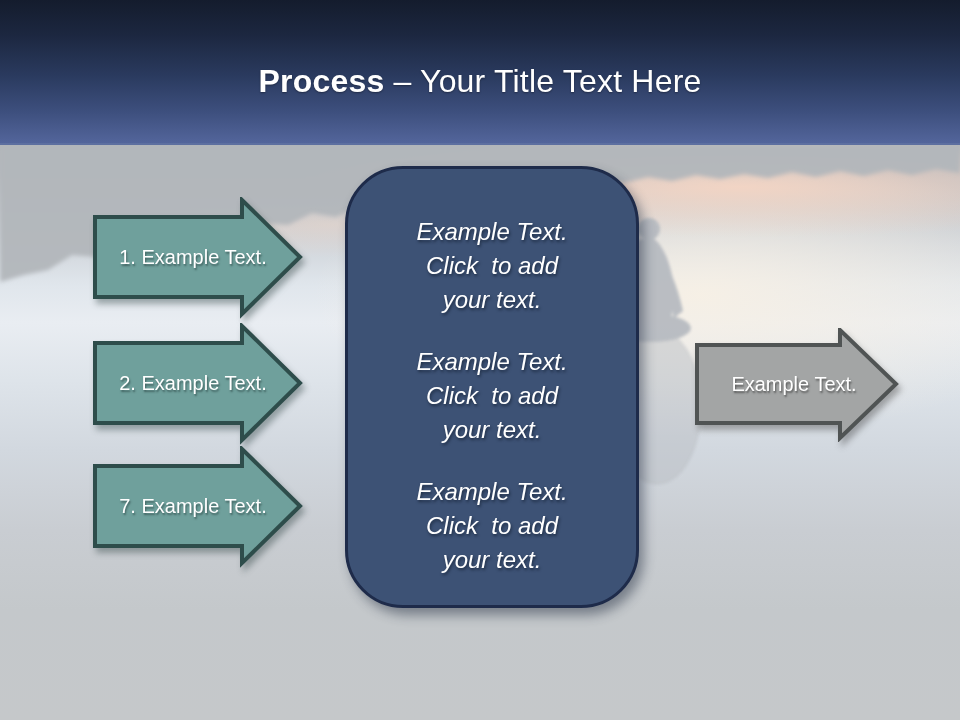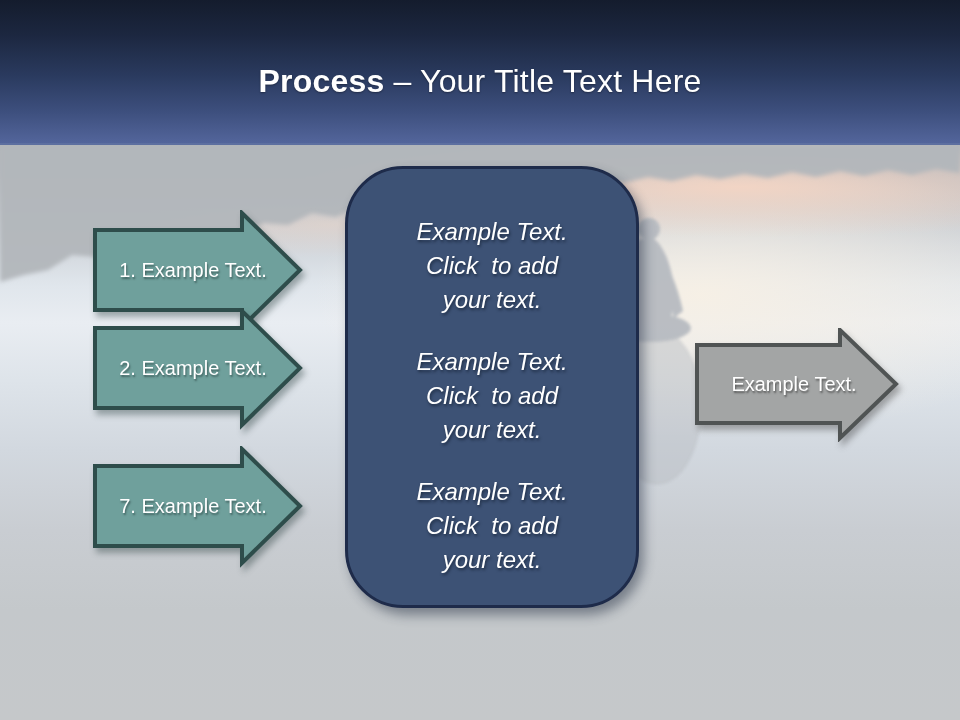--- a/index.html
+++ b/index.html
@@ -38,22 +38,22 @@
       radial-gradient(520px 190px at 700px 150px, rgba(247,240,229,.95), rgba(247,240,229,0) 75%),
       linear-gradient(180deg,
         #b3b6ba 0px, #b6b9be 30px, #e0e6ec 140px, #e9edf2 178px,
         #dee4ea 235px, #d2d8df 305px, #c9cdd2 385px, #c4c8cb 465px, #c5c8ca 575px);
   }
   .photo svg { position:absolute; left:0; top:0; pointer-events:none; }
 
   
   .step { position:absolute; left:93px; width:212px; height:122px;
           filter:drop-shadow(3px 5px 3px rgba(40,60,60,.40)); }
-  .step-1 { top:210px; }
-  .step-2 { top:308px; }
+  .step-1 { top:197px; }
+  .step-2 { top:323px; }
   .step-3 { top:446px; }
   .step svg { display:block; }
   .step-label {
     position:absolute; left:0; top:20px; width:200px; height:80px;
     display:flex; align-items:center; justify-content:center;
     color:var(--text,#fff); font-size:20px;
     text-shadow:1px 2px 2px rgba(25,45,45,.55);
   }
 
   

